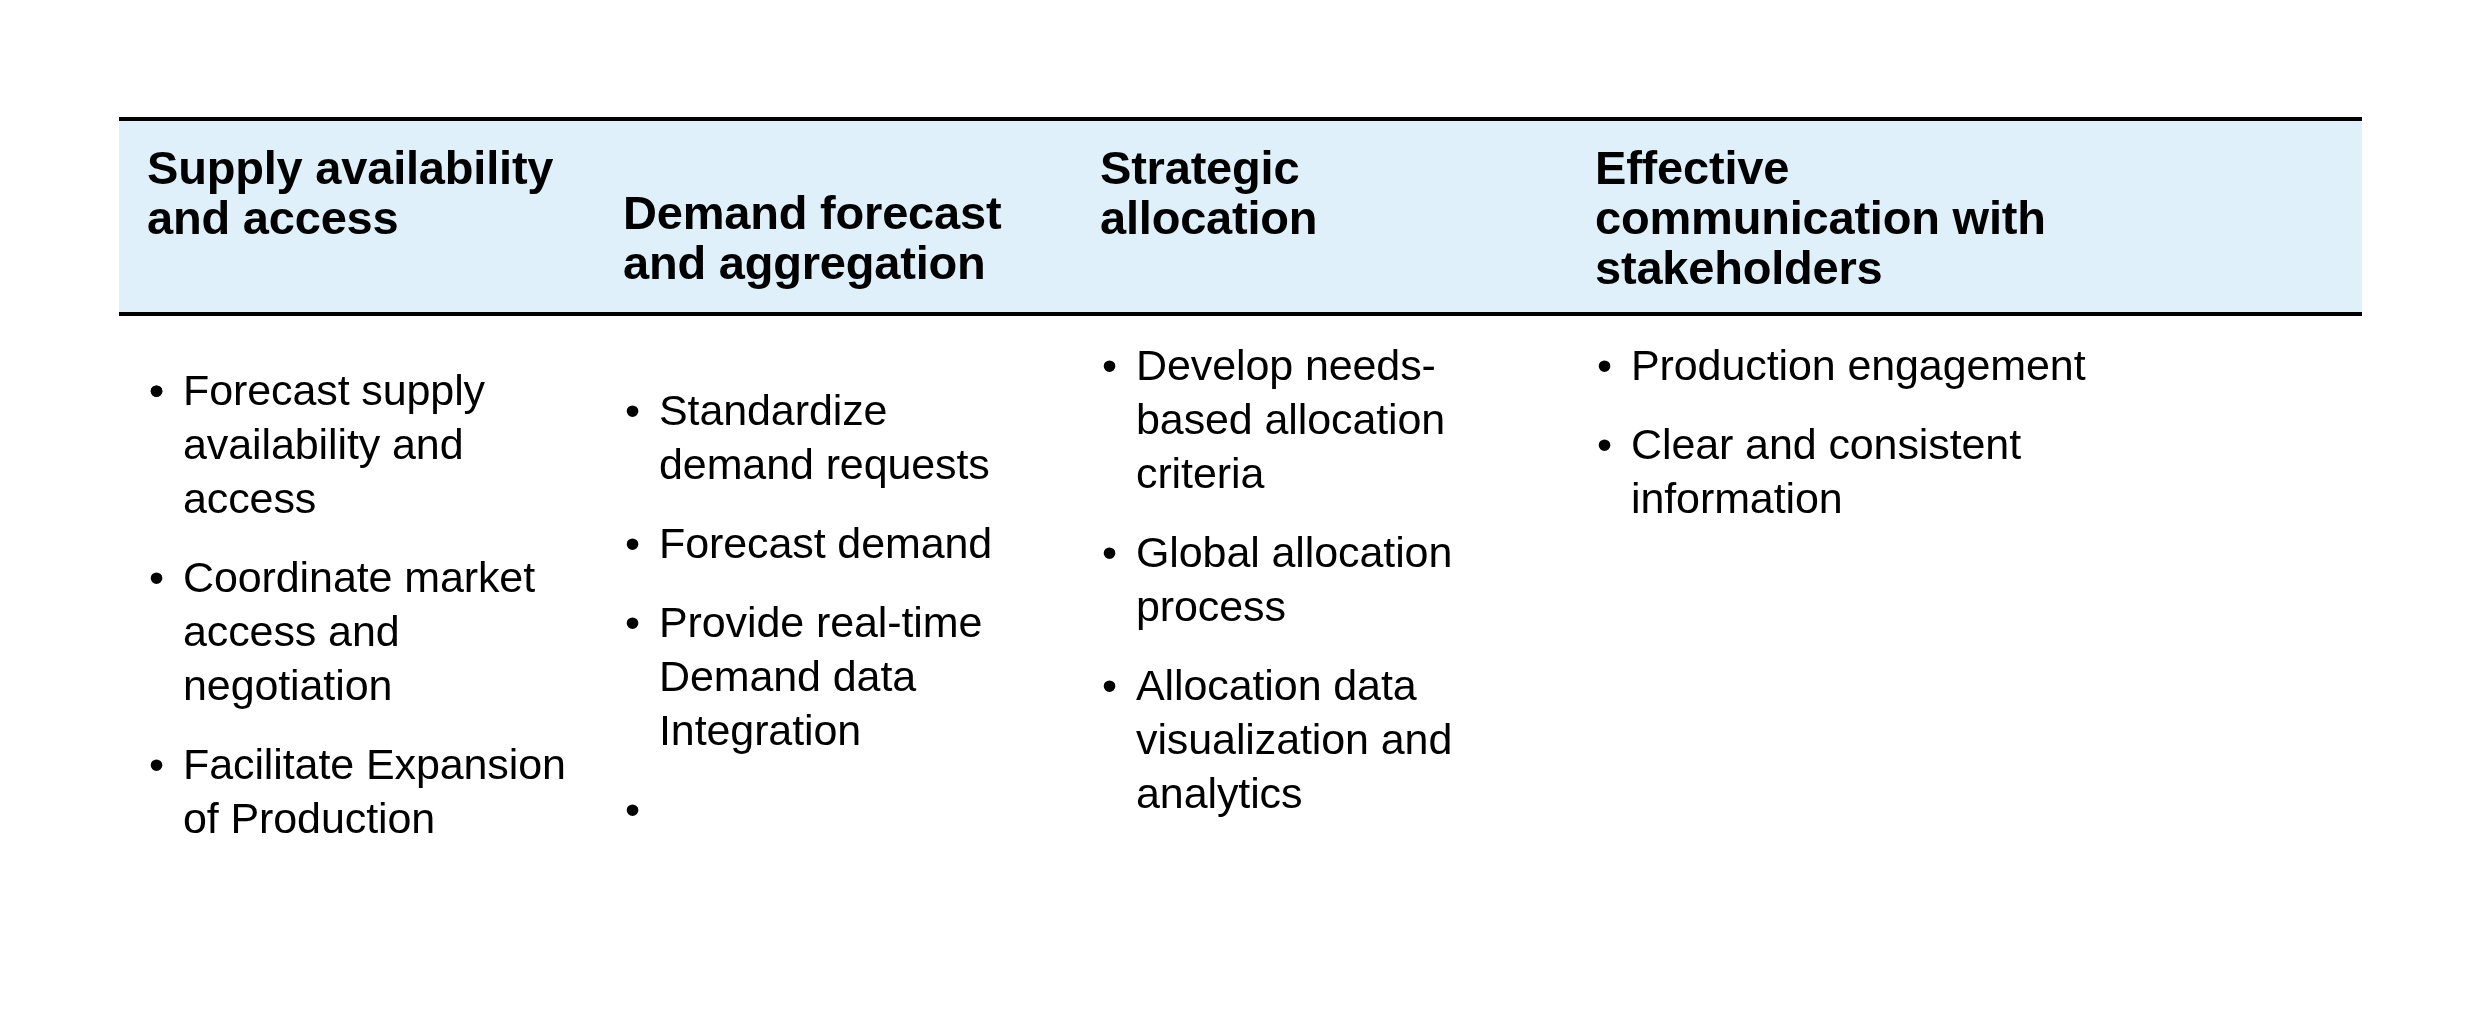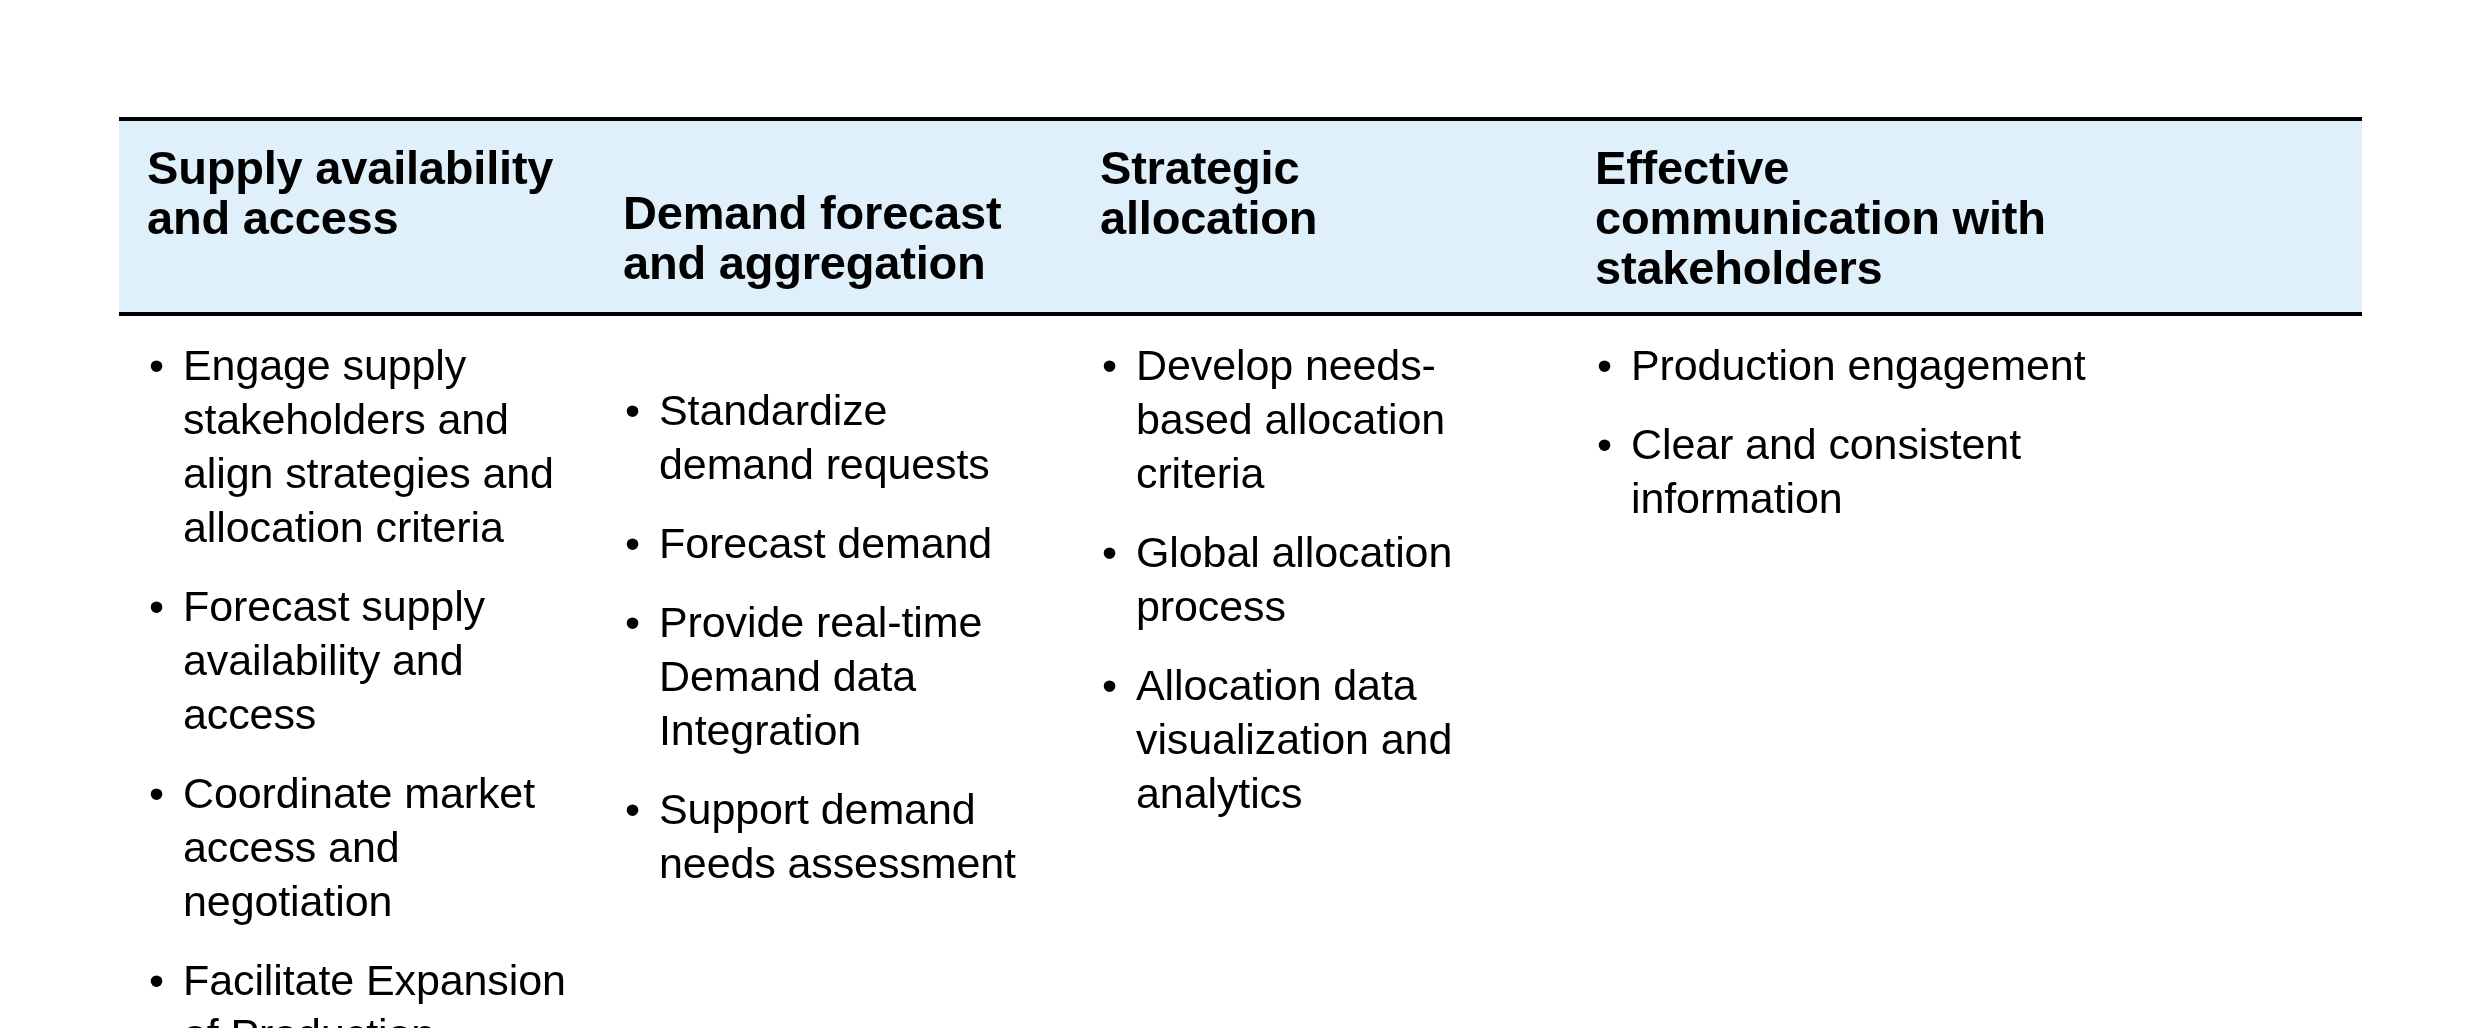--- a/index.html
+++ b/index.html
@@ -134,21 +134,20 @@
     </div>
 
     <div class="rule-mid"></div>
 
     <div class="body-band">
 
       <div class="col col-0">
         <ul class="bullet-list">
           <li class="bullet-item">
             <span class="bullet-dot">•</span>
-            <span>Engage supply stakeholders and align strategies and allocation criteria</span>
           </li>
           <li class="bullet-item">
             <span class="bullet-dot">•</span>
             <span>Forecast supply availability and access</span>
           </li>
           <li class="bullet-item">
             <span class="bullet-dot">•</span>
             <span>Coordinate market access and negotiation</span>
           </li>
           <li class="bullet-item">
@@ -167,21 +166,20 @@
           <li class="bullet-item">
             <span class="bullet-dot">•</span>
             <span>Forecast demand</span>
           </li>
           <li class="bullet-item">
             <span class="bullet-dot">•</span>
             <span>Provide real-time Demand data Integration</span>
           </li>
           <li class="bullet-item">
             <span class="bullet-dot">•</span>
-            <span>Support demand needs assessment</span>
           </li>
         </ul>
       </div>
 
       <div class="col col-2">
         <ul class="bullet-list">
           <li class="bullet-item">
             <span class="bullet-dot">•</span>
             <span>Develop needs-based allocation criteria</span>
           </li>

